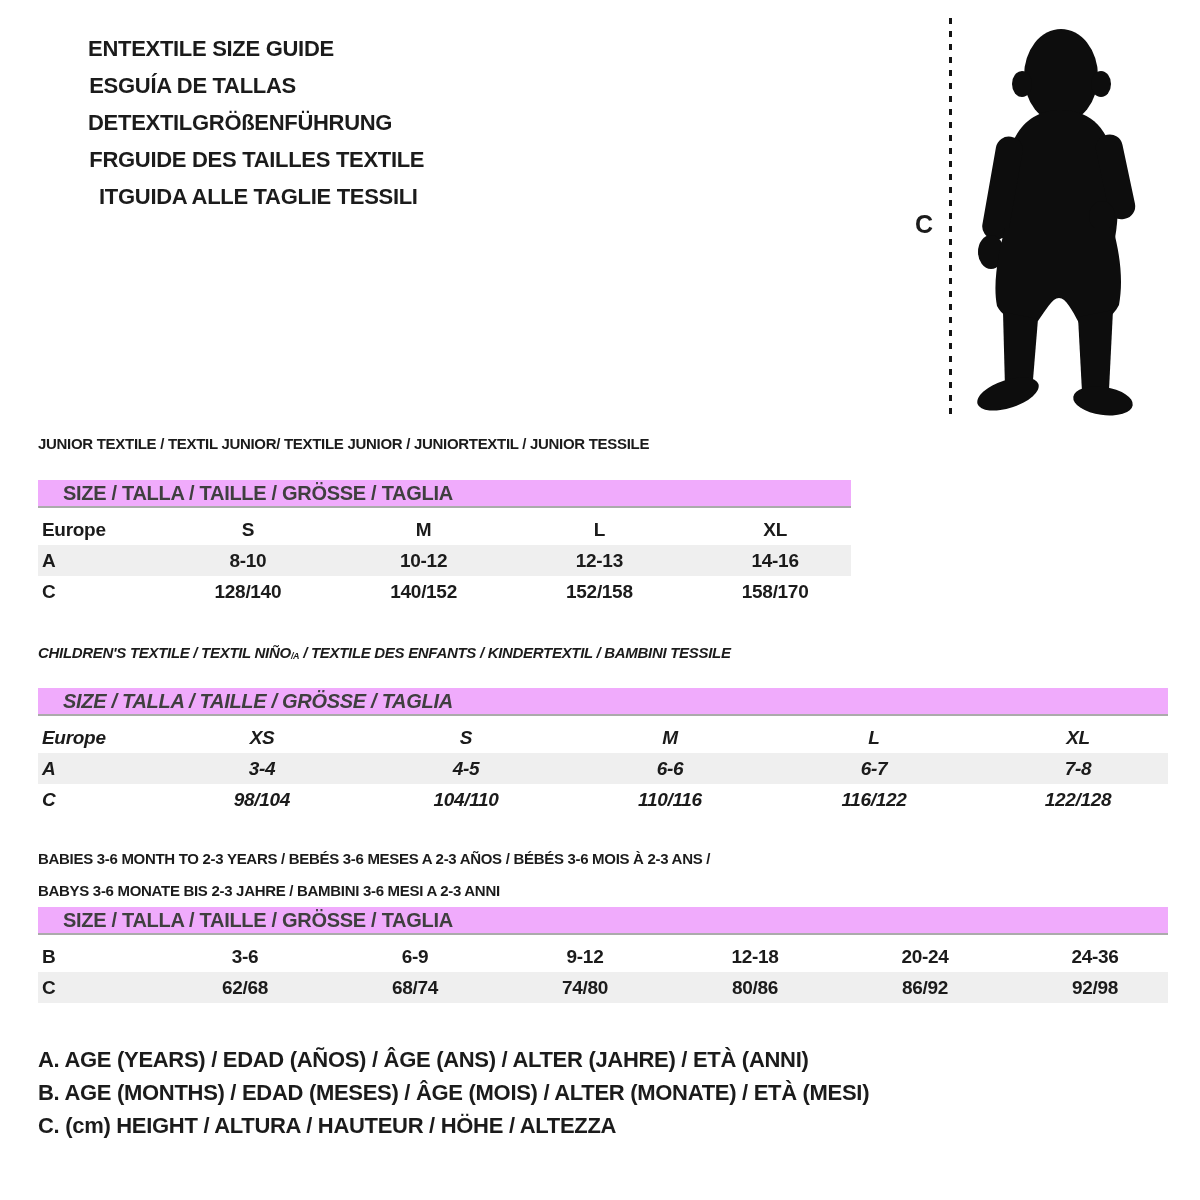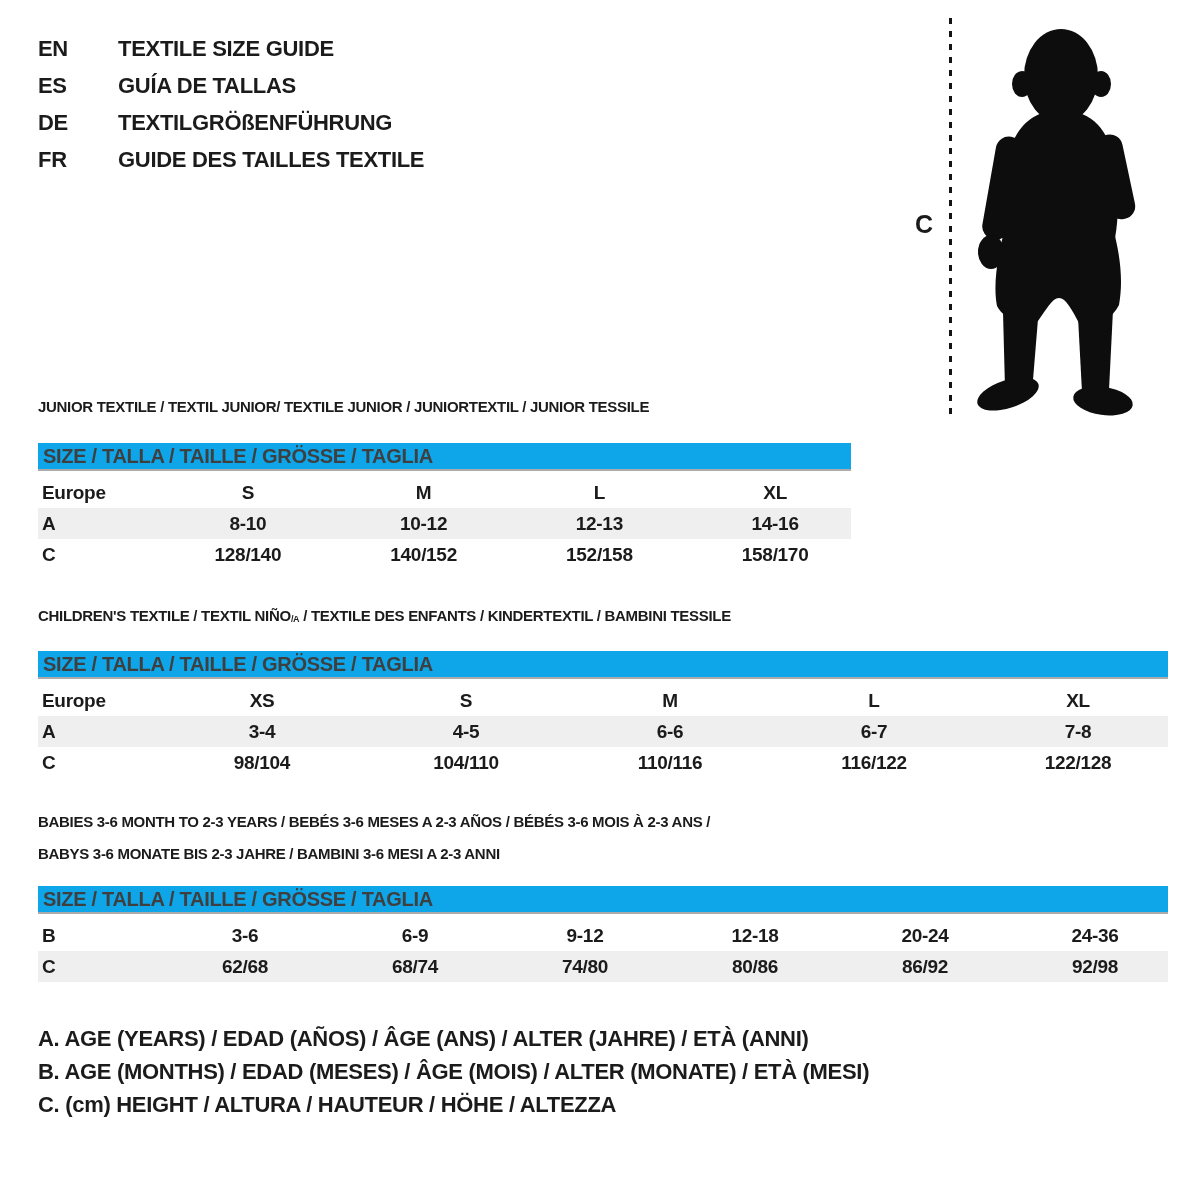--- a/index.html
+++ b/index.html
@@ -7,56 +7,56 @@
   body {
     width:1200px; height:1200px; position:relative; overflow:hidden;
     font-family:"Liberation Sans", sans-serif;
     color:#1b1b1b; letter-spacing:-0.3px;
   }
   .page { position:relative; width:1200px; height:1200px; padding:30px 35px 0 38px; }
 
   
   .lang-list { width:600px; }
   .lang-row { display:flex; height:37px; align-items:center; font-weight:bold; font-size:22px; }
-  .lang-code { width:80px; flex:none; }
+  .lang-code { width:80px; flex:none;text-align:right; }
 
   
   .figure { position:absolute; top:16px; left:905px; width:235px; height:404px; }
   .c-label { position:absolute; left:10px; top:194px; font-size:25px; font-weight:bold; }
   .dash-line {
     position:absolute; left:44px; top:2px; width:3px; height:398px;
     background:repeating-linear-gradient(to bottom, #141414 0 6px, transparent 6px 13px);
   }
   .baby-svg { position:absolute; right:0; top:4px; width:165px; height:400px; }
 
   
   .section-title { font-size:15px; font-weight:bold; line-height:22px; }
   .sub { font-size:0.6em; vertical-align:-0.12em; }
   .size-bar {
-    height:28px; background:#0ea5e9; border-bottom:2px solid #ababab;
-    display:flex; align-items:center; padding-left:5px; margin-bottom:6px;
+    height:28px; background:#f0abfc; border-bottom:2px solid #ababab;
+    display:flex; align-items:center; padding-left:25px; margin-bottom:6px;
     font-size:20px; font-weight:bold; color:#3f3f3f;
   }
   .w-junior { width:813px; }
   .w-full { width:1130px; }
 
   .grid-row { display:grid; height:31px; align-items:center; font-weight:bold; font-size:19px;gap:24px; }
   .g5 { grid-template-columns:110px repeat(4,1fr); width:813px; }
   .g6 { grid-template-columns:110px repeat(5,1fr); width:1130px; }
   .g7 { grid-template-columns:110px repeat(6,1fr); width:1130px; }
   .cell { text-align:center; }
   .cell.first { text-align:left; padding-left:4px; }
   .alt { background:#efefef; }
 
   .sec-junior { margin-top:218px; }
   .sec-junior .section-title { margin-bottom:25px; }
-  .sec-children { margin-top:35px; }
+  .sec-children { margin-top:35px;font-style:italic; }
   .sec-children .section-title { margin-bottom:21px; }
   .sec-babies { margin-top:28px; }
-  .sec-babies .title-block { margin-bottom:16px; }
+  .sec-babies .title-block { }
   .sec-babies .section-title { line-height:32px; }
 
   .legend { margin-top:40px; }
   .legend-line { font-size:22px; font-weight:bold; line-height:33px; }
 </style>
 </head>
 <body>
 
 <div class="page">
 
@@ -69,20 +69,24 @@
       <span class="lang-code">ES</span>
       <span class="lang-label">GUÍA DE TALLAS</span>
     </div>
     <div class="lang-row">
       <span class="lang-code">DE</span>
       <span class="lang-label">TEXTILGRÖßENFÜHRUNG</span>
     </div>
     <div class="lang-row">
       <span class="lang-code">FR</span>
       <span class="lang-label">GUIDE DES TAILLES TEXTILE</span>
+    </div>
+    <div class="lang-row">
+      <span class="lang-code">IT</span>
+      <span class="lang-label">GUIDA ALLE TAGLIE TESSILI</span>
     </div>
   </div>
 
   <div class="figure">
     <span class="c-label">C</span>
     <div class="dash-line"></div>
     <svg class="baby-svg" viewBox="0 0 165 400" xmlns="http://www.w3.org/2000/svg">
       <g fill="#0d0d0d">
         <ellipse cx="86" cy="56" rx="37" ry="47"></ellipse>
         <ellipse cx="47" cy="64" rx="10" ry="13"></ellipse>

